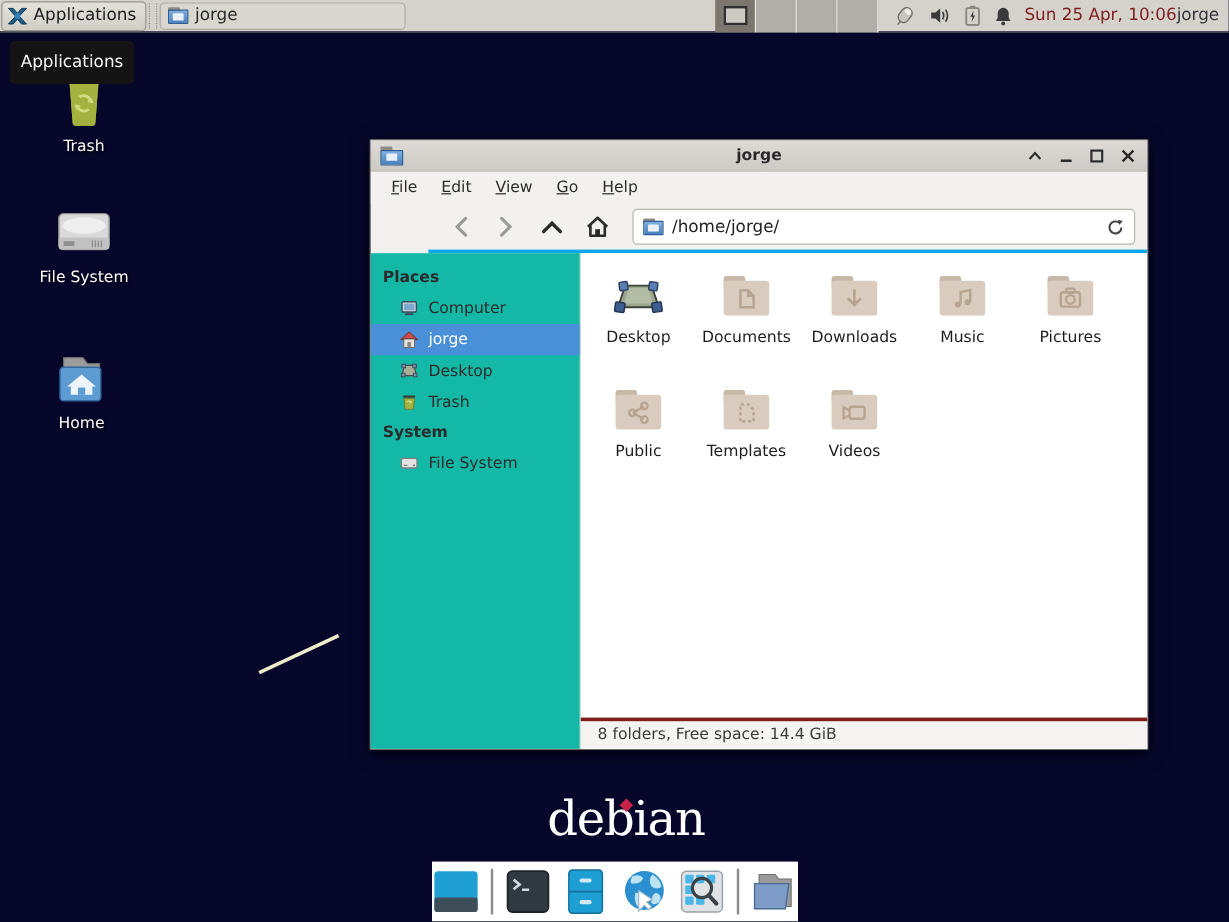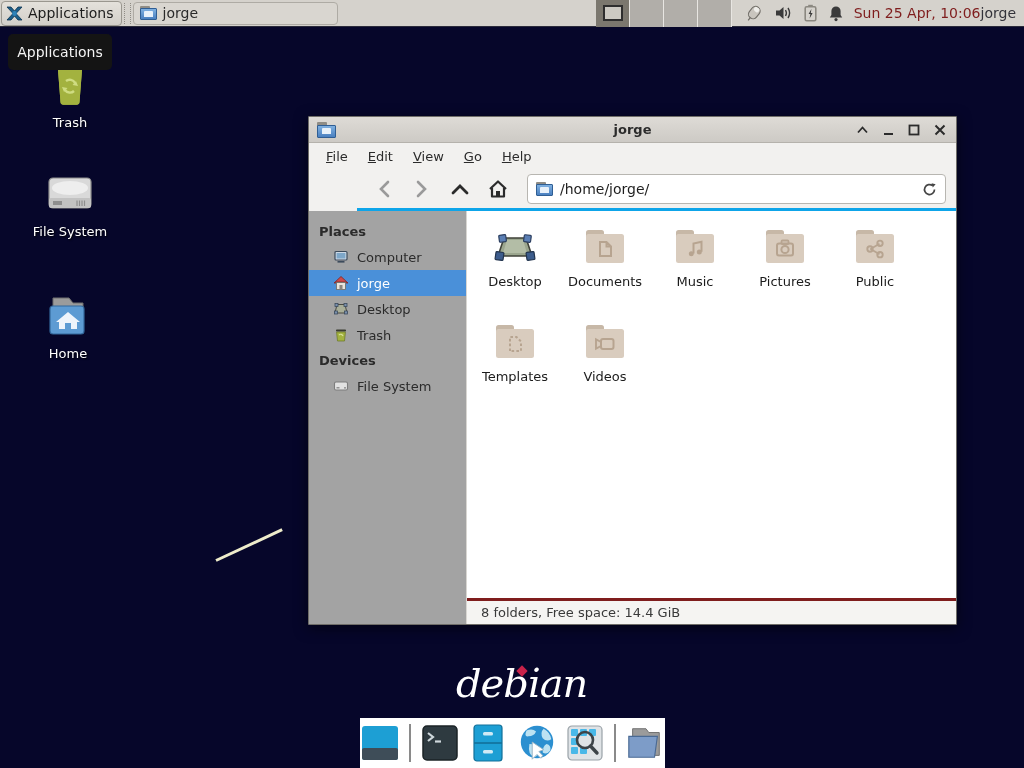--- a/index.html
+++ b/index.html
@@ -70,21 +70,21 @@
   #dicon-trash { left:15px; top:57px; }
   #dicon-fs    { left:15px; top:172px; }
   #dicon-home  { left:13px; top:292px; }
 
   .desk-line {
     position:absolute; left:216px; top:559px; width:73px; height:3px;
     background:#eeeccb; transform:rotate(-25deg); transform-origin:left center; z-index:1;
   }
 
   
-  .debian { position:absolute; left:456px; top:660px; z-index:1;font-style:italic; }
+  .debian { position:absolute; left:456px; top:660px; z-index:1; }
   .debian .word {
     font-family:"DejaVu Serif", serif; font-size:40px; color:#ffffff; letter-spacing:-1px;
   }
   .debian .dot {
     position:absolute; left:62px; top:7px; width:8px; height:8px;
     background:#c9224a; transform:rotate(45deg);
   }
   .debian .dot-mask {
     position:absolute; left:60px; top:4px; width:12px; height:9px; background:#06062a;
   }
@@ -120,21 +120,21 @@
   }
   .tool-btn { width:34px; height:30px; display:flex; align-items:center; justify-content:center; border-radius:3px; }
   .pathbar {
     flex:1; height:30px; margin-left:8px; background:#ffffff;
     border:1px solid #b8b6b1; border-radius:4px;
     display:flex; align-items:center; padding:0 8px; gap:7px;
   }
   .path-text { flex:1; font-size:14px; color:#1e1e1e; }
   .content { flex:1; display:flex; min-height:0; }
   .sidebar {
-    width:158px; background:#a3a3a3; border-right:1px solid #d8d6d2;
+    width:175px; background:#14b8a6; border-right:1px solid #d8d6d2;
     padding-top:8px; flex:none;
   }
   .side-header { font-size:13px; font-weight:bold; color:#2b2b2b; padding:5px 10px 5px 10px; }
   .side-item {
     display:flex; align-items:center; gap:8px; height:26px; padding-left:24px;
     font-size:13px; color:#2b2b2b;
   }
   .side-item.selected { background:#4a90d9; color:#ffffff; }
   .side-item svg { flex:none; }
   .mainview { flex:1; background:#ffffff; position:relative; display:flex; flex-direction:column; }
@@ -381,21 +381,21 @@
 
       <div class="side-item">
         <svg width="16" height="16" viewBox="0 0 16 16">
           <rect x="3" y="2.5" width="10" height="2" rx="0.8" fill="#3a3c30"></rect>
           <path d="M3.6 5 h8.8 l-0.9 9 h-7 Z" fill="#a3b23f" stroke="#707c2c" stroke-width="0.8"></path>
           <path d="M6 8 a2.4 2.4 0 0 1 4 1" fill="none" stroke="#d6e09a" stroke-width="1.1"></path>
         </svg>
         <span>Trash</span>
       </div>
 
-      <div class="side-header">Devices</div>
+      <div class="side-header">System</div>
 
       <div class="side-item">
         <svg width="16" height="16" viewBox="0 0 16 16">
           <rect x="1.5" y="4" width="13" height="8" rx="1.5" fill="#e2e2e2" stroke="#7d7d7d" stroke-width="1.1"></rect>
           <line x1="3.5" y1="9.8" x2="6.5" y2="9.8" stroke="#7d7d7d" stroke-width="1.2"></line>
           <circle cx="12" cy="9.8" r="0.9" fill="#7d7d7d"></circle>
         </svg>
         <span>File System</span>
       </div>
     </div>
@@ -417,20 +417,28 @@
 
         <div class="file-item">
           <svg width="48" height="48" viewBox="0 0 48 48">
             <rect x="5" y="7" width="18" height="12" rx="2.5" fill="#c7b8a7"></rect>
             <rect x="5" y="11" width="38" height="29" rx="2.5" fill="#d9ccbe"></rect>
             <path d="M19 33 V19 h6.5 l4.5 4.5 V33 Z M25.5 19 v4.5 H30" fill="none" stroke="#b7a490" stroke-width="2"></path>
           </svg>
           <span class="file-label">Documents</span>
         </div>
 
+        <div class="file-item">
+          <svg width="48" height="48" viewBox="0 0 48 48">
+            <rect x="5" y="7" width="18" height="12" rx="2.5" fill="#c7b8a7"></rect>
+            <rect x="5" y="11" width="38" height="29" rx="2.5" fill="#d9ccbe"></rect>
+            <path d="M24 18 V30 M18.5 25.5 L24 31 L29.5 25.5" fill="none" stroke="#b7a490" stroke-width="2.2"></path>
+          </svg>
+          <span class="file-label">Downloads</span>
+        </div>
 
         <div class="file-item">
           <svg width="48" height="48" viewBox="0 0 48 48">
             <rect x="5" y="7" width="18" height="12" rx="2.5" fill="#c7b8a7"></rect>
             <rect x="5" y="11" width="38" height="29" rx="2.5" fill="#d9ccbe"></rect>
             <path d="M22.5 30.5 V20.5 l8 -1.8 v10" fill="none" stroke="#b7a490" stroke-width="2"></path>
             <circle cx="20.3" cy="30.7" r="2.5" fill="#b7a490"></circle>
             <circle cx="28.3" cy="28.9" r="2.5" fill="#b7a490"></circle>
           </svg>
           <span class="file-label">Music</span>

